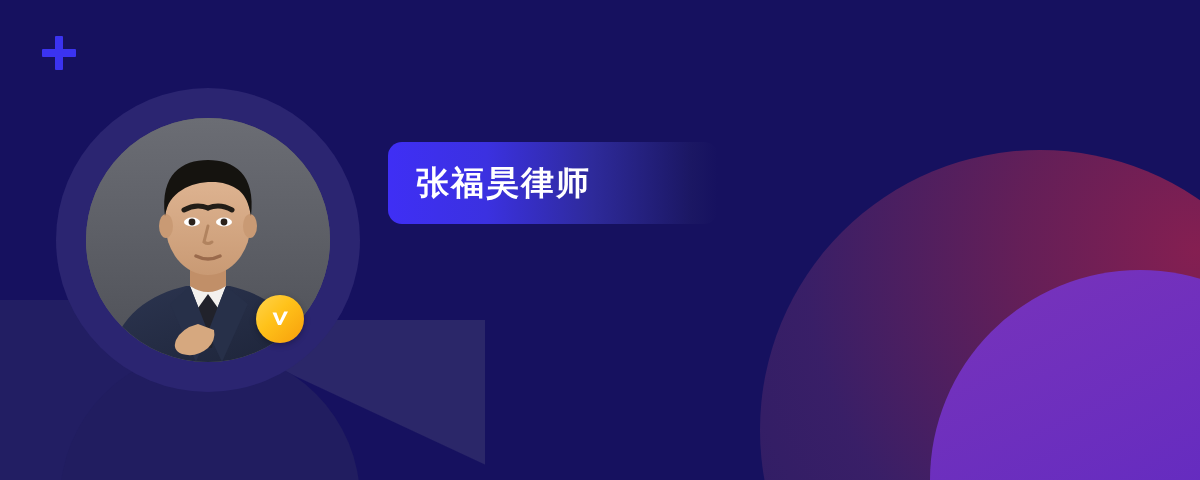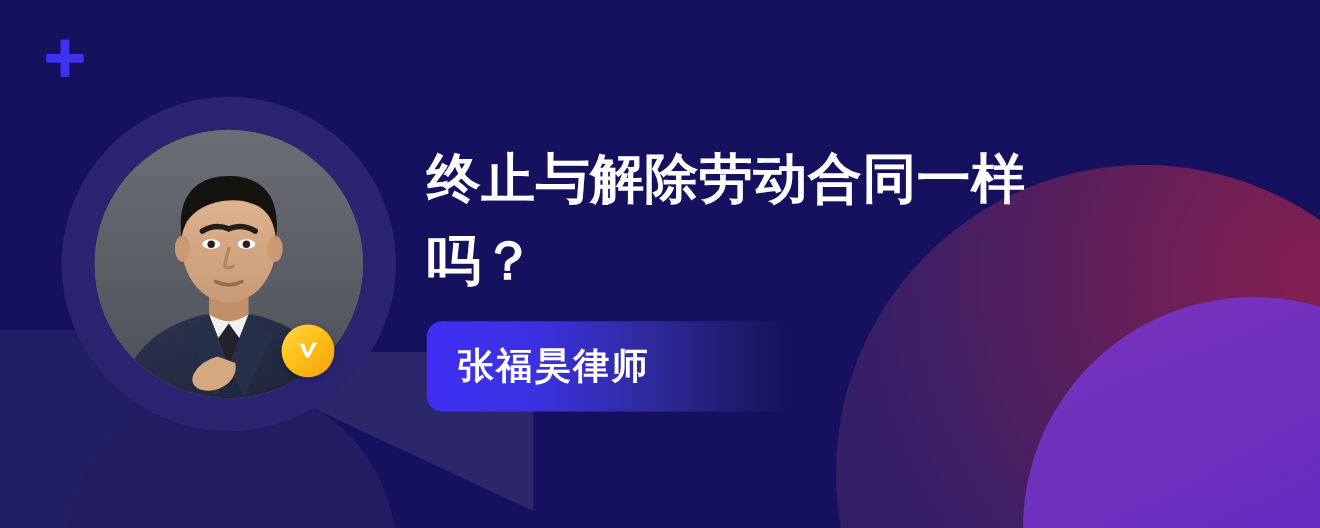--- a/index.html
+++ b/index.html
@@ -215,17 +215,16 @@
       </svg>
     </div>
     <div class="verified-badge">
       <svg width="26" height="26" viewBox="0 0 26 26" xmlns="http://www.w3.org/2000/svg">
         <path d="M5.5 6.5 L11 19 L14 19 L21 5.5 L17.2 5.5 L12.6 15.2 L9.4 6.5 Z" fill="#ffffff"></path>
       </svg>
     </div>
   </div>
 
   <div class="content">
-    <div class="title">终止与解除劳动合同一样吗？</div>
     <button class="name-btn">张福昊律师</button>
   </div>
 
 </div>
 
 </body></html>

